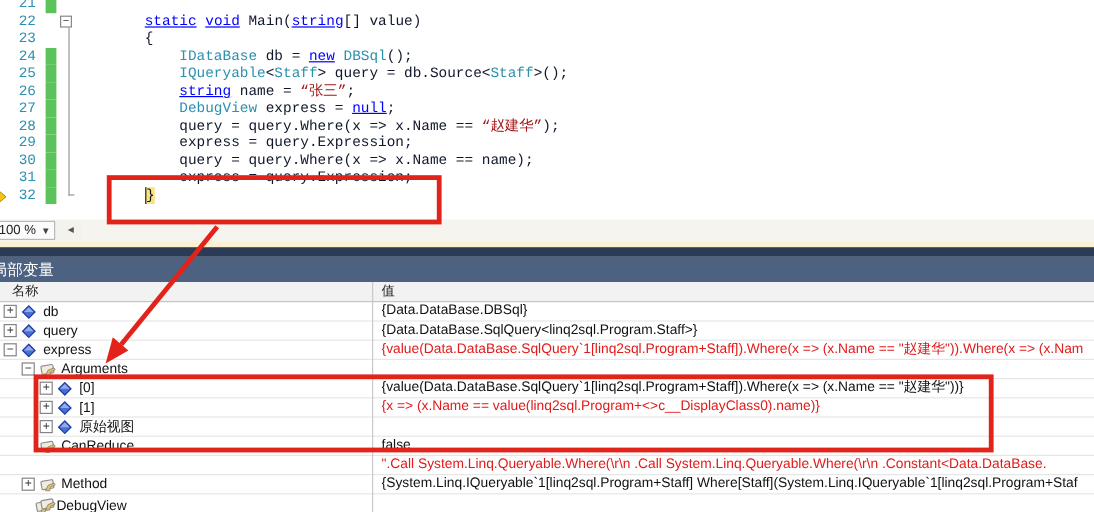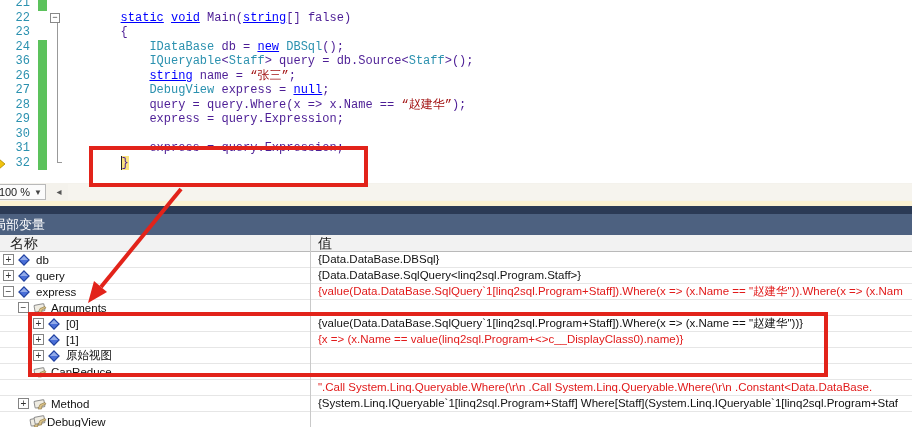--- a/index.html
+++ b/index.html
@@ -18,21 +18,21 @@
   .code-line{display:flex;height:14.5px;line-height:14.5px;
              font-family:"Liberation Mono","DejaVu Sans Mono",monospace;font-size:12px;}
   .ln-num{width:33px;text-align:right;padding-right:3px;color:var(--lnum);
           font-family:"Liberation Mono","DejaVu Sans Mono",monospace;font-size:12px;}
   .chg{width:9px;margin-left:5px;background:transparent;}
   .chg.on{background:var(--chg);}
   .foldm{width:16px;position:relative;}
   .foldbox{position:absolute;left:3px;top:2.5px;width:10px;height:10px;border:1px solid #888;
            background:#fff;font-size:9px;line-height:8px;text-align:center;color:#333;}
   .ctext{white-space:pre;color:#000;}
-  .c-k{color:var(--kw);text-decoration:underline;} .c-t{color:var(--ty);text-align:center;} .c-s{color:var(--str);} .c-d{color:#4c1d95;}
+  .c-k{color:var(--kw);text-decoration:underline;} .c-t{color:var(--ty);text-align:center;} .c-s{color:var(--str);} .c-d{color:#0f172a;}
   .hl{background:var(--brace);border-left:1px solid #222;}
   .fold-guide{position:absolute;left:57px;top:23px;height:140px;width:5px;
               border-left:1px solid #999;border-bottom:1px solid #999;}
   .cur-arrow{position:absolute;left:-5px;top:158px;}
 
   
   .editor-bottom{position:absolute;left:0;top:183px;width:912px;height:18px;background:#f4f2ec;}
   .zoom-combo{position:absolute;left:-14px;top:1px;width:60px;height:16px;background:#fbfbfb;
               border:1px solid #b9b9b9;font-size:11px;color:#222;display:flex;
               align-items:center;justify-content:flex-end;gap:4px;padding-right:3px;}
@@ -43,21 +43,21 @@
 
   
   .cream-strip{position:absolute;left:0;top:201px;width:912px;height:5px;background:var(--cream);}
   .navy-strip{position:absolute;left:0;top:206px;width:912px;height:8px;background:var(--navy);}
   .panel-title{position:absolute;left:0;top:214px;width:912px;height:21px;background:var(--title);
                color:#fff;font-size:13px;line-height:21px;overflow:hidden;}
   .panel-title span{position:relative;left:-7px;}
 
   
   .grid-header{position:absolute;left:0;top:235px;width:912px;height:17px;background:#f2f2f2;
-               border-bottom:1px solid #b9b9b9;font-size:14px;color:#1e1e1e;line-height:16px;}
+               border-bottom:1px solid #b9b9b9;font-size:11px;color:#1e1e1e;line-height:16px;}
   .col-name{position:absolute;left:10px;}
   .col-value{position:absolute;left:318px;}
   #grid-rows{position:absolute;left:0;top:252px;width:912px;height:176px;background:#fff;}
   .row{position:relative;height:16px;border-bottom:1px solid #e6e6e6;}
   .ncell{position:absolute;left:0;top:0;width:310px;height:15px;display:flex;
          align-items:center;overflow:hidden;font-size:11.5px;color:#111;}
   .vcell{position:absolute;left:318px;top:0;right:0;height:15px;font-size:11.5px;color:#111;
          white-space:nowrap;overflow:hidden;line-height:15px;}
   .vcell.red{color:var(--redval);}
   .exp{flex:0 0 11px;height:11px;border:1px solid #848484;background:#fff;font-size:10px;
@@ -82,36 +82,36 @@
           <span class="chg on"></span>
           <span class="foldm"></span>
           <span class="ctext"></span>
         </div>
         <div class="code-line">
           <span class="ln-num">22</span>
           <span class="chg"></span>
           <span class="foldm">
             <span class="foldbox">−</span>
           </span>
-          <span class="ctext"><span class="c-d">        </span><span class="c-k">static</span><span class="c-d"> </span><span class="c-k">void</span><span class="c-d"> Main(</span><span class="c-k">string</span><span class="c-d">[] false)</span></span>
+          <span class="ctext"><span class="c-d">        </span><span class="c-k">static</span><span class="c-d"> </span><span class="c-k">void</span><span class="c-d"> Main(</span><span class="c-k">string</span><span class="c-d">[] value)</span></span>
         </div>
         <div class="code-line">
           <span class="ln-num">23</span>
           <span class="chg"></span>
           <span class="foldm"></span>
           <span class="ctext"><span class="c-d">        {</span></span>
         </div>
         <div class="code-line">
           <span class="ln-num">24</span>
           <span class="chg on"></span>
           <span class="foldm"></span>
           <span class="ctext"><span class="c-d">            </span><span class="c-t">IDataBase</span><span class="c-d"> db = </span><span class="c-k">new</span><span class="c-d"> </span><span class="c-t">DBSql</span><span class="c-d">();</span></span>
         </div>
         <div class="code-line">
-          <span class="ln-num">36</span>
+          <span class="ln-num">25</span>
           <span class="chg on"></span>
           <span class="foldm"></span>
           <span class="ctext"><span class="c-d">            </span><span class="c-t">IQueryable</span><span class="c-d">&lt;</span><span class="c-t">Staff</span><span class="c-d">&gt; query = db.Source&lt;</span><span class="c-t">Staff</span><span class="c-d">&gt;();</span></span>
         </div>
         <div class="code-line">
           <span class="ln-num">26</span>
           <span class="chg on"></span>
           <span class="foldm"></span>
           <span class="ctext"><span class="c-d">            </span><span class="c-k">string</span><span class="c-d"> name = </span><span class="c-s">“张三”</span><span class="c-d">;</span></span>
         </div>
@@ -130,20 +130,21 @@
         <div class="code-line">
           <span class="ln-num">29</span>
           <span class="chg on"></span>
           <span class="foldm"></span>
           <span class="ctext"><span class="c-d">            express = query.Expression;</span></span>
         </div>
         <div class="code-line">
           <span class="ln-num">30</span>
           <span class="chg on"></span>
           <span class="foldm"></span>
+          <span class="ctext"><span class="c-d">            query = query.Where(x =&gt; x.Name == name);</span></span>
         </div>
         <div class="code-line">
           <span class="ln-num">31</span>
           <span class="chg on"></span>
           <span class="foldm"></span>
           <span class="ctext"><span class="c-d">            express = query.Expression;</span></span>
         </div>
         <div class="code-line">
           <span class="ln-num">32</span>
           <span class="chg on"></span>
@@ -273,20 +274,21 @@
         <div class="ncell" style="padding-left: 18px;">
           <span class="exp-spacer"></span>
           <span class="gicon">
             <svg width="14" height="12" viewBox="0 0 14 12">
               <rect x="1.5" y="2.5" width="10" height="7" rx="1" fill="#efece2" stroke="#8f8f8f" transform="rotate(-10 6 6)"></rect>
               <path d="M5 11 L7 6.5 L12 4.5 L13 6 L9 8 L8.5 11 Z" fill="#d9c187" stroke="#8a7340" stroke-width="0.6"></path>
             </svg>
           </span>
           <span class="rlabel">CanReduce</span>
         </div>
+        <div class="vcell">false</div>
       </div>
       <div class="row">
         <div class="ncell" style="padding-left: 14px; margin-top: 34px;">
           <span class="exp-spacer"></span>
           <span class="gicon">
             <svg width="14" height="12" viewBox="0 0 14 12">
               <rect x="1.5" y="2.5" width="10" height="7" rx="1" fill="#efece2" stroke="#8f8f8f" transform="rotate(-10 6 6)"></rect>
               <path d="M5 11 L7 6.5 L12 4.5 L13 6 L9 8 L8.5 11 Z" fill="#d9c187" stroke="#8a7340" stroke-width="0.6"></path>
             </svg>
           </span>

